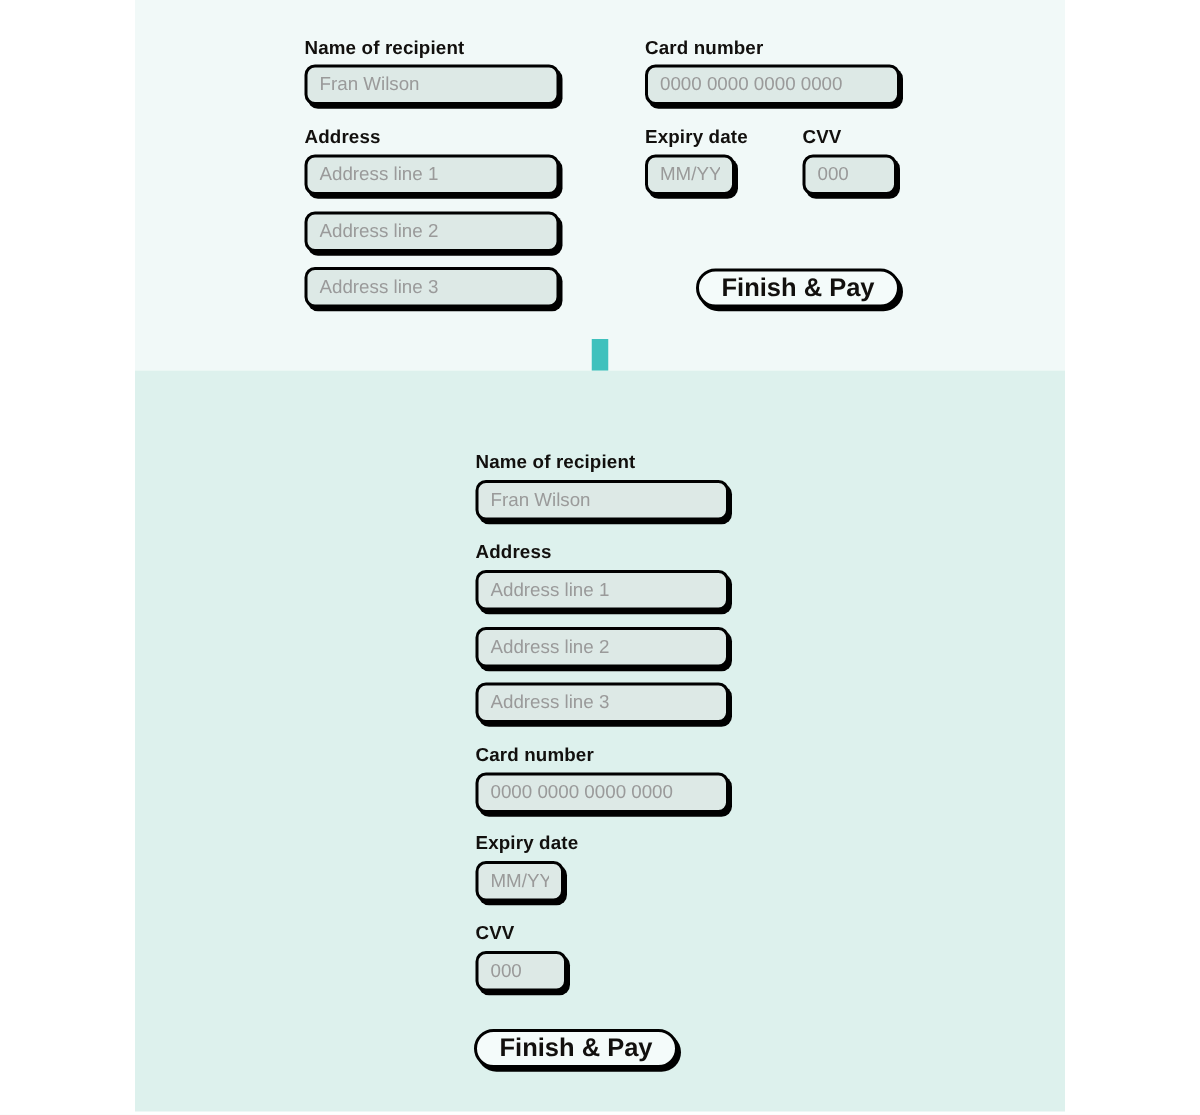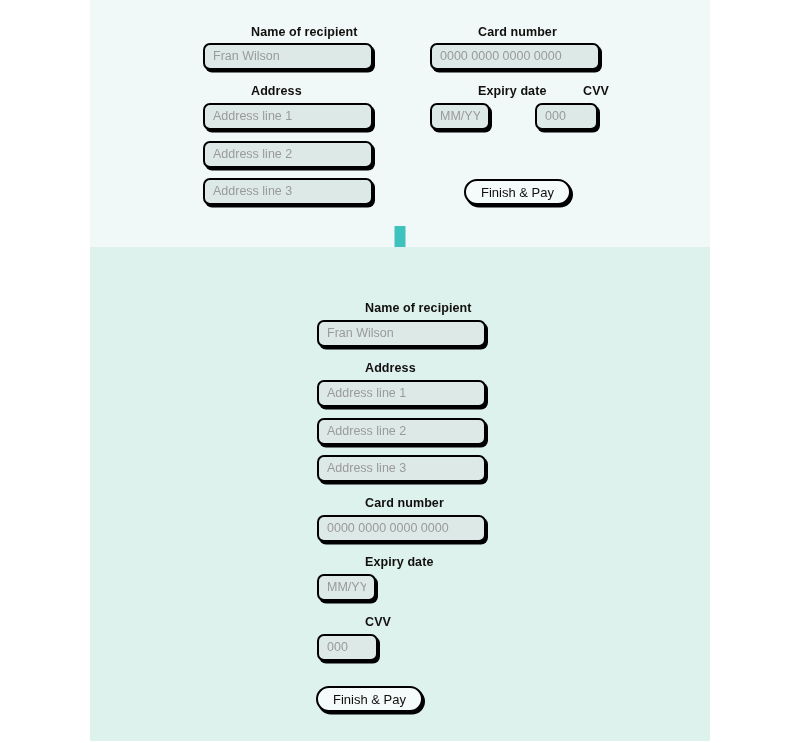--- a/index.html
+++ b/index.html
@@ -49,21 +49,20 @@
   }
 
   
   .field-label {
     font-size: 12.5px;
     font-weight: bold;
     color: #12100e;
     letter-spacing: 0.1px;
     line-height: 16px;
     white-space: nowrap;
-    margin-left: 48px;
   }
 
   
   .tfield {
     position: relative;
     box-sizing: border-box;
     background: #dde9e6;
     border: 2.5px solid #000000;
     border-radius: 7px;
     box-shadow: 2px 2.5px 0 0 #000000;
@@ -89,22 +88,22 @@
     border-radius: 999px;
     box-shadow: 2px 2.5px 0 0 #000000;
     display: inline-flex;
     align-items: center;
     justify-content: center;
     height: 26px;
     padding: 0 15px;
     cursor: pointer;
   }
   .pay-btn .lbl {
-    font-size: 13px;
-    font-weight: normal;
+    font-size: 17px;
+    font-weight: bold;
     color: #12100e;
     white-space: nowrap;
   }
 
   
   .abs { position: absolute; }
 
   
   .w-l1-label { left: 203px; top: 24px; }
   .w-l1-field { left: 203px; top: 43px; width: 170px; }

